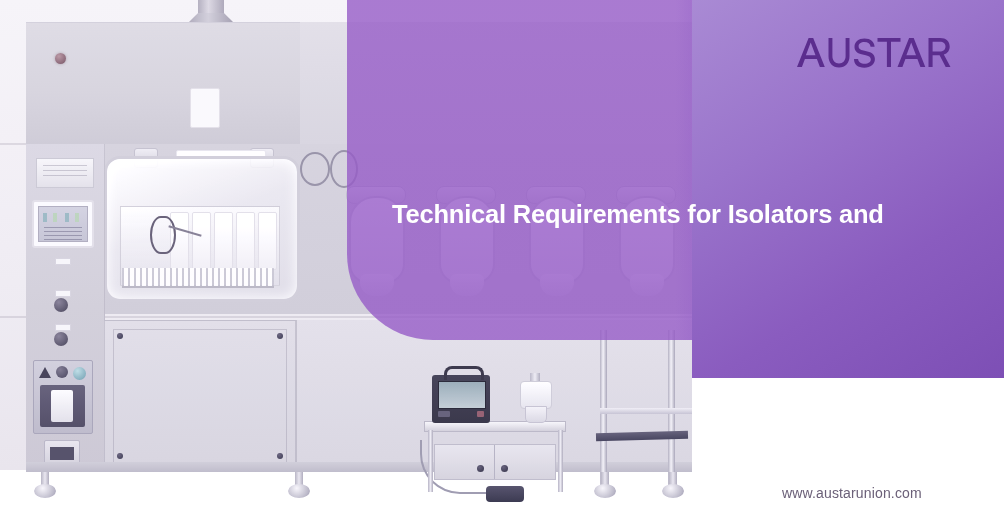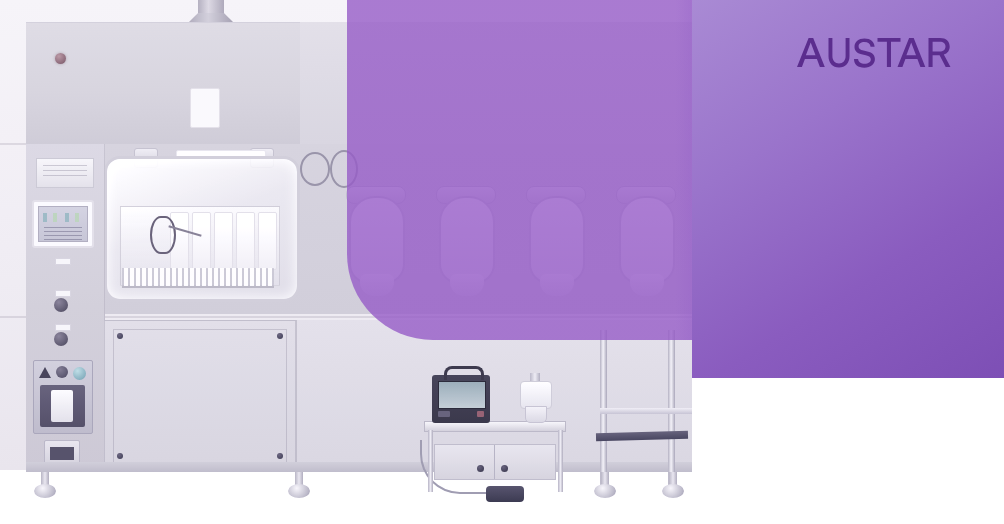--- a/index.html
+++ b/index.html
@@ -546,16 +546,18 @@
         <path d="M80.5 2 h23.0 v3.8 h-9.5 V31 h-4.1 V5.8 h-9.4 Z"></path>
 
         <path d="M100.5 31 L112.1 2 h4.6 L128.3 31 h-4.9 l-3.0 -7.9 h-12.0 l-3.0 7.9 Z M109.4 19.3 h9.6 L114.2 6.6 Z"></path>
 
         <path d="M131.5 31 V2 h11.6 c5.9 0 9.6 3.3 9.6 8.5 c0 4.0 -2.2 7.0 -5.9 8.0 L153.5 31 h-4.8 l-6.1 -11.7 h-7.0 V31 Z M135.6 15.6 h7.1 c3.6 0 5.8 -1.9 5.8 -5.0 c0 -3.1 -2.1 -4.9 -5.7 -4.9 h-7.2 Z"></path>
       </g>
     </svg>
   </div>
 
   <div class="title">
+    <span class="title-line">Technical Requirements for Isolators and</span>
   </div>
 
+  <div class="url">www.austarunion.com</div>
 
 </div>
 
 </body></html>

